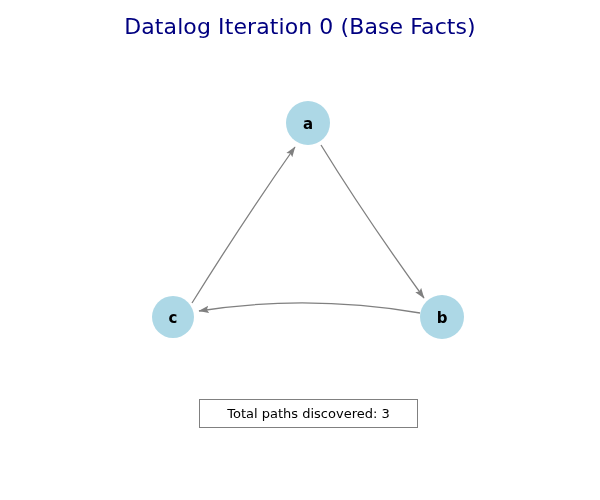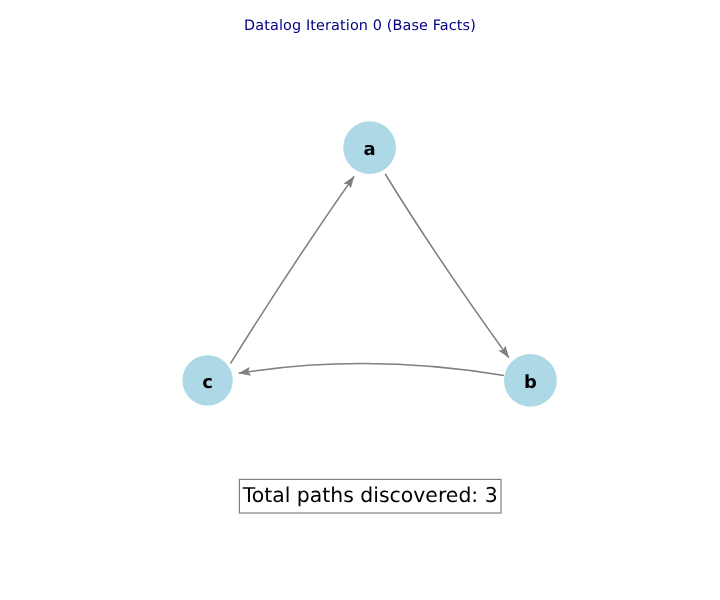--- a/index.html
+++ b/index.html
@@ -19,21 +19,21 @@
     height: 500px;
     background: #ffffff;
   }
   #figure-title {
     position: absolute;
     left: 0;
     top: 14px;
     width: 600px;
     text-align: center;
     font-family: "DejaVu Sans", sans-serif;
-    font-size: 12px;
+    font-size: 22px;
     font-weight: normal;
     color: #000080;
     letter-spacing: 0.1px;
     white-space: nowrap;
   }
   #graph-canvas {
     position: absolute;
     left: 0;
     top: 0;
     width: 600px;
@@ -56,21 +56,21 @@
     height: 29px;
     box-sizing: border-box;
     border: 1px solid #808080;
     background: #ffffff;
     display: flex;
     align-items: center;
     justify-content: center;
   }
   #summary-text {
     font-family: "DejaVu Sans", sans-serif;
-    font-size: 17px;
+    font-size: 13px;
     color: #000000;
     white-space: nowrap;
     line-height: 1;
   }
 </style>
 </head>
 <body>
 
 <div id="figure">
 

